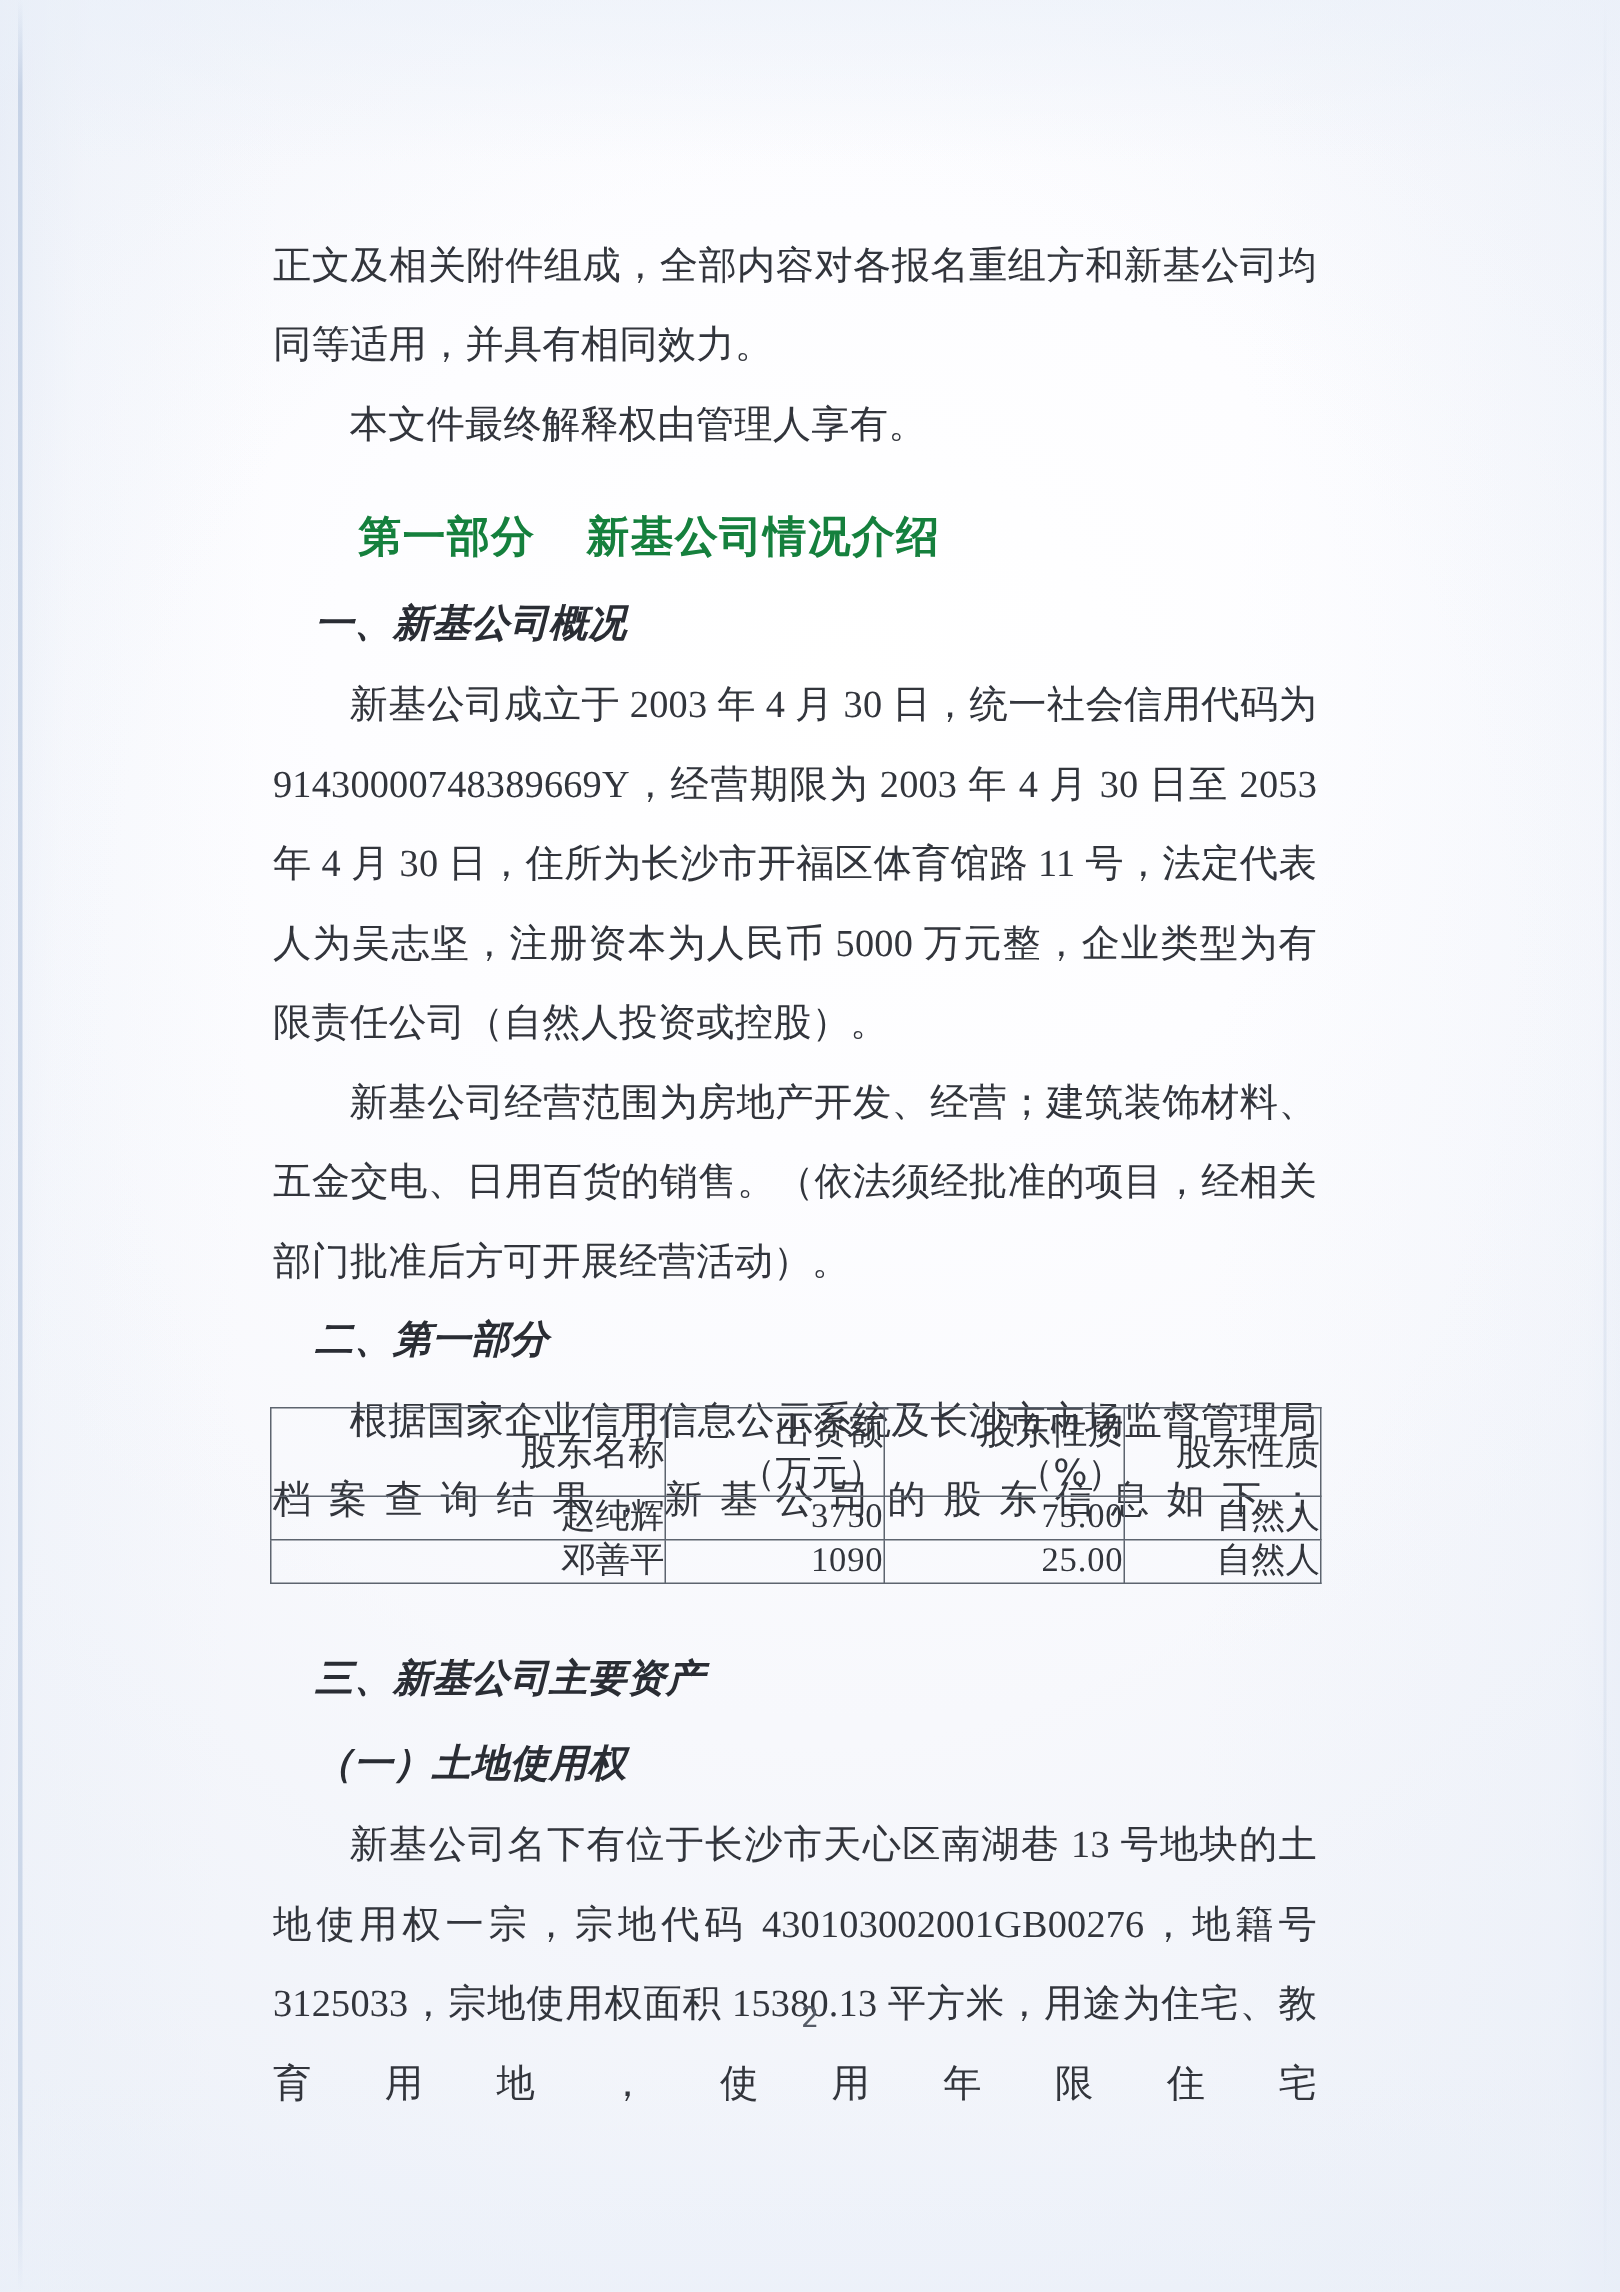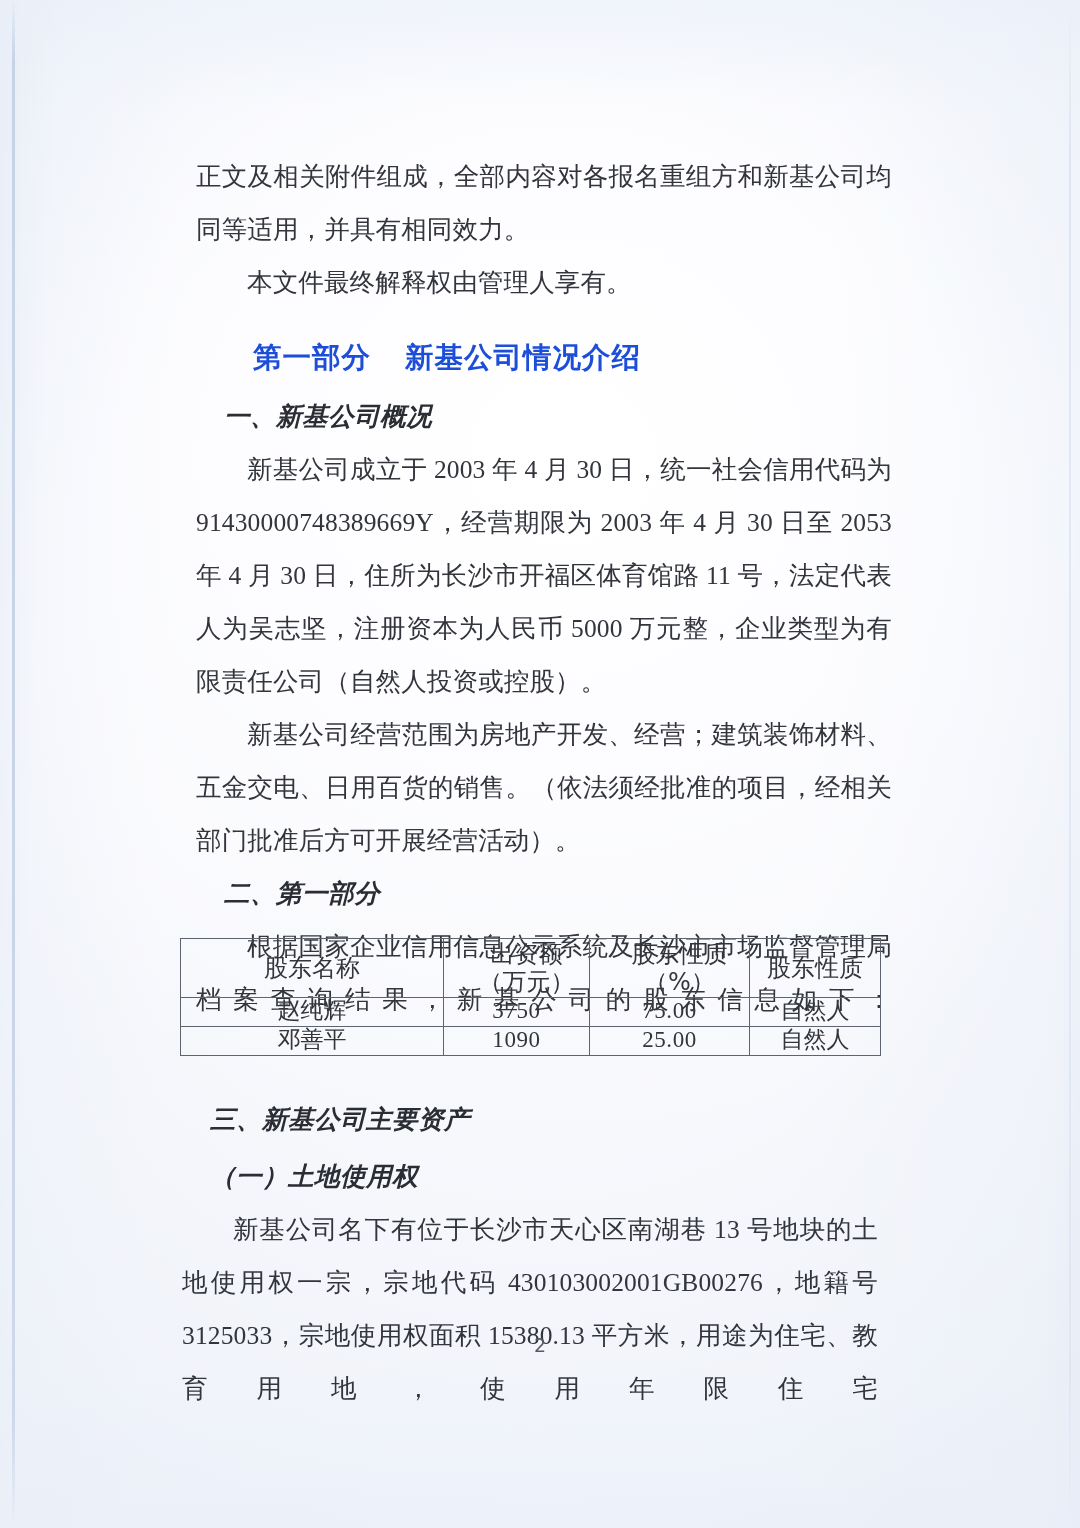--- a/index.html
+++ b/index.html
@@ -62,21 +62,21 @@
   }
   #scan-band-bottom {
     position: absolute; left: 0; right: 0; bottom: 0; height: 150px;
     background: linear-gradient(0deg, rgba(233,239,249,0.50) 0%, rgba(255,255,255,0) 100%);
     pointer-events: none;
   }
 
   
   #doc-body {
     position: absolute;
-    left: 196px;
+    left: 182px;
     top: 150px;
     width: 696px;
   }
 
   .para {
     font-size: 25.5px;
     line-height: 53px;
     color: #32353c;
     text-align: justify;
     text-justify: inter-ideograph;
@@ -84,21 +84,21 @@
     margin: 0;
     font-family: "Liberation Serif", "DejaVu Serif", serif;
   }
   .para.indent { text-indent: 2em; }
   .para.justify-all { text-align-last: justify; }
 
   .h-part {
     font-size: 28.5px;
     line-height: 53px;
     font-weight: bold;
-    color: #1d4ed8;
+    color: #15803d;
     margin: 0;
     font-family: "DejaVu Sans", "Liberation Sans", sans-serif;
     letter-spacing: 1px;
     text-indent: 2em;
   }
   .h-part .gap { display: inline-block; width: 34px; }
 
   .h-sub {
     font-size: 25.5px;
     line-height: 53px;
@@ -122,21 +122,21 @@
     top: 938px;
     width: 700px;
   }
   table.sh-table {
     border-collapse: collapse;
     width: 700px;
     table-layout: fixed;
   }
   table.sh-table td, table.sh-table th {
     border: 1.6px solid #5d646f;
-    text-align: center;
+    text-align: right;
     color: #32353c;
     font-family: "Liberation Serif", "DejaVu Serif", serif;
     padding: 0;
   }
   table.sh-table th {
     font-weight: normal;
     font-size: 24px;
     line-height: 28px;
     height: 58px;
     font-family: "DejaVu Sans", "Liberation Sans", sans-serif;

